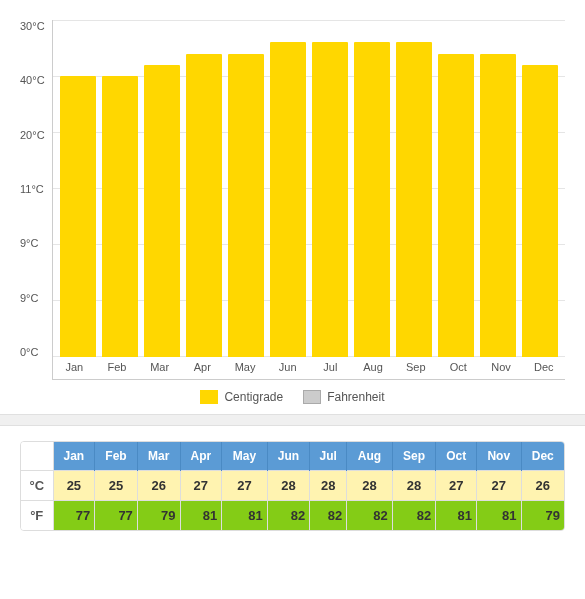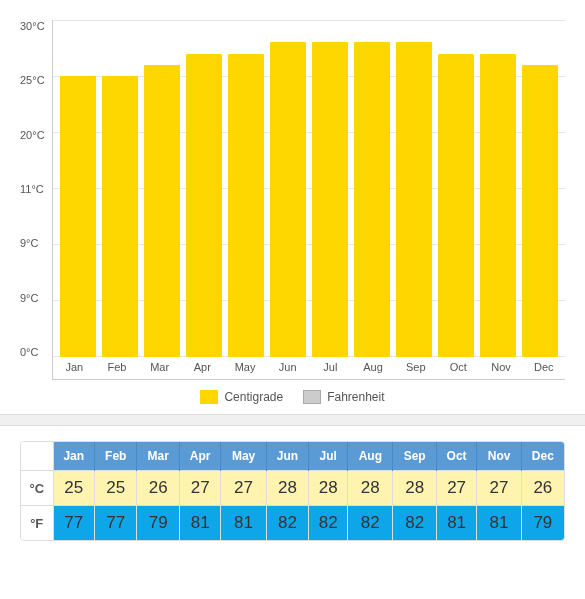--- a/index.html
+++ b/index.html
@@ -172,40 +172,42 @@
 
     thead tr th:last-child {
       border-right: none;
     }
 
     tbody tr td {
       text-align: center;
       padding: 7px 4px;
       border-right: 1px solid #ddd;
       border-top: 1px solid #ddd;
-      font-size: 17px;
+      font-size: 13px;
+      font-weight: bold;
     }
 
     tbody tr td:first-child {
       font-weight: bold;
       color: #555;
       background: #fff;
       font-size: 13px;
     }
 
     tbody tr td:last-child {
       border-right: none;
     }
 
     tbody tr:nth-child(1) td:not(:first-child) {
       background: #FFF3B0;
     }
 
     tbody tr:nth-child(2) td:not(:first-child) {
-      background: #0ea5e9;
+      background: #84cc16;
+      text-align: right;
     }
 
     .divider {
       height: 12px;
       background: #f0f0f0;
       border-top: 1px solid #e0e0e0;
       border-bottom: 1px solid #e0e0e0;
     }
   </style>
 </head>
@@ -213,21 +215,21 @@
 
 <div class="chart-container">
   <div class="chart-area">
     <div class="chart-inner">
       <div class="y-axis" id="y-axis-labels">
           <span>0°C</span>
           <span>9°C</span>
           <span>9°C</span>
           <span>11°C</span>
           <span>20°C</span>
-          <span>25°C</span>
+          <span>40°C</span>
           <span>30°C</span>
         </div>
       <div class="bars-and-grid">
         <div class="grid-lines" id="grid-lines">
             <div class="grid-line"></div>
             <div class="grid-line"></div>
             <div class="grid-line"></div>
             <div class="grid-line"></div>
             <div class="grid-line"></div>
             <div class="grid-line"></div>

